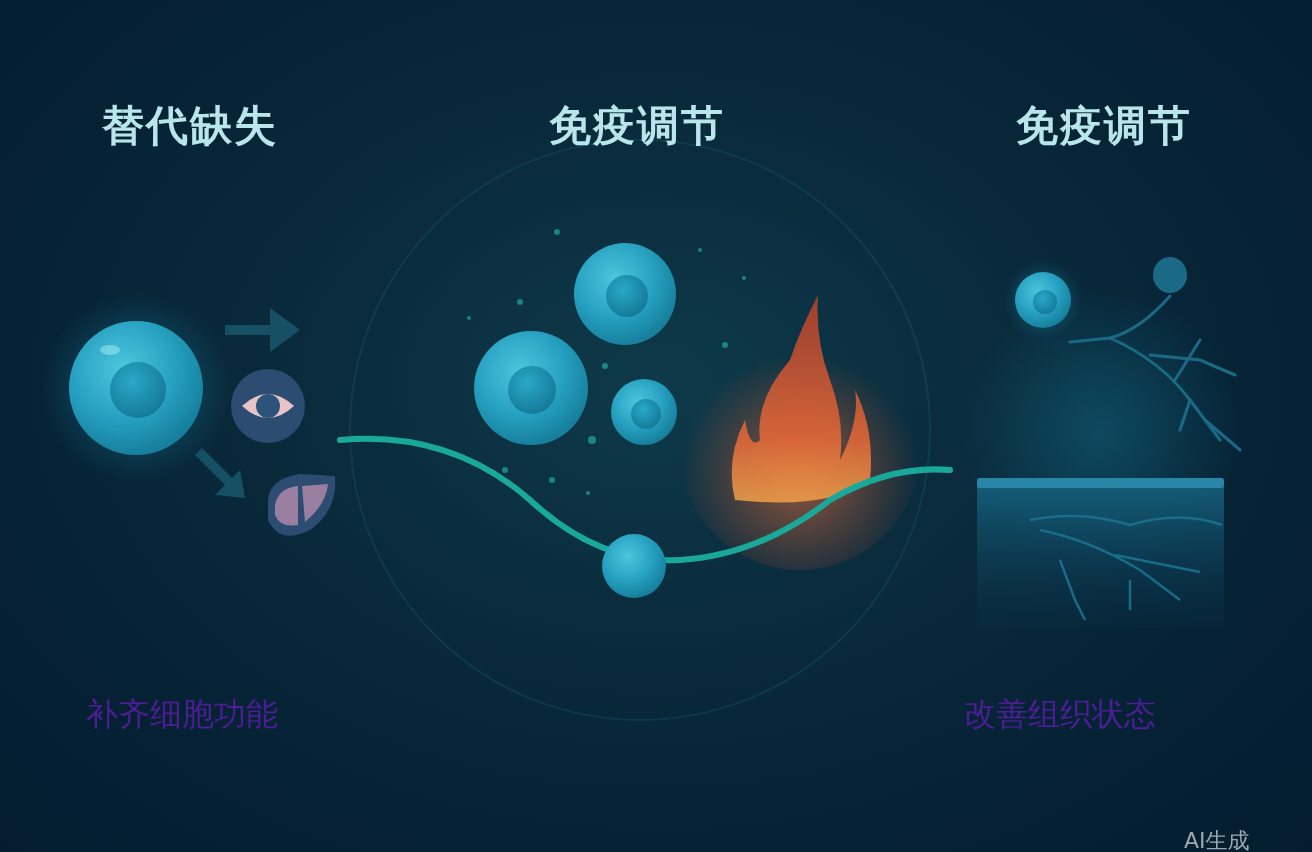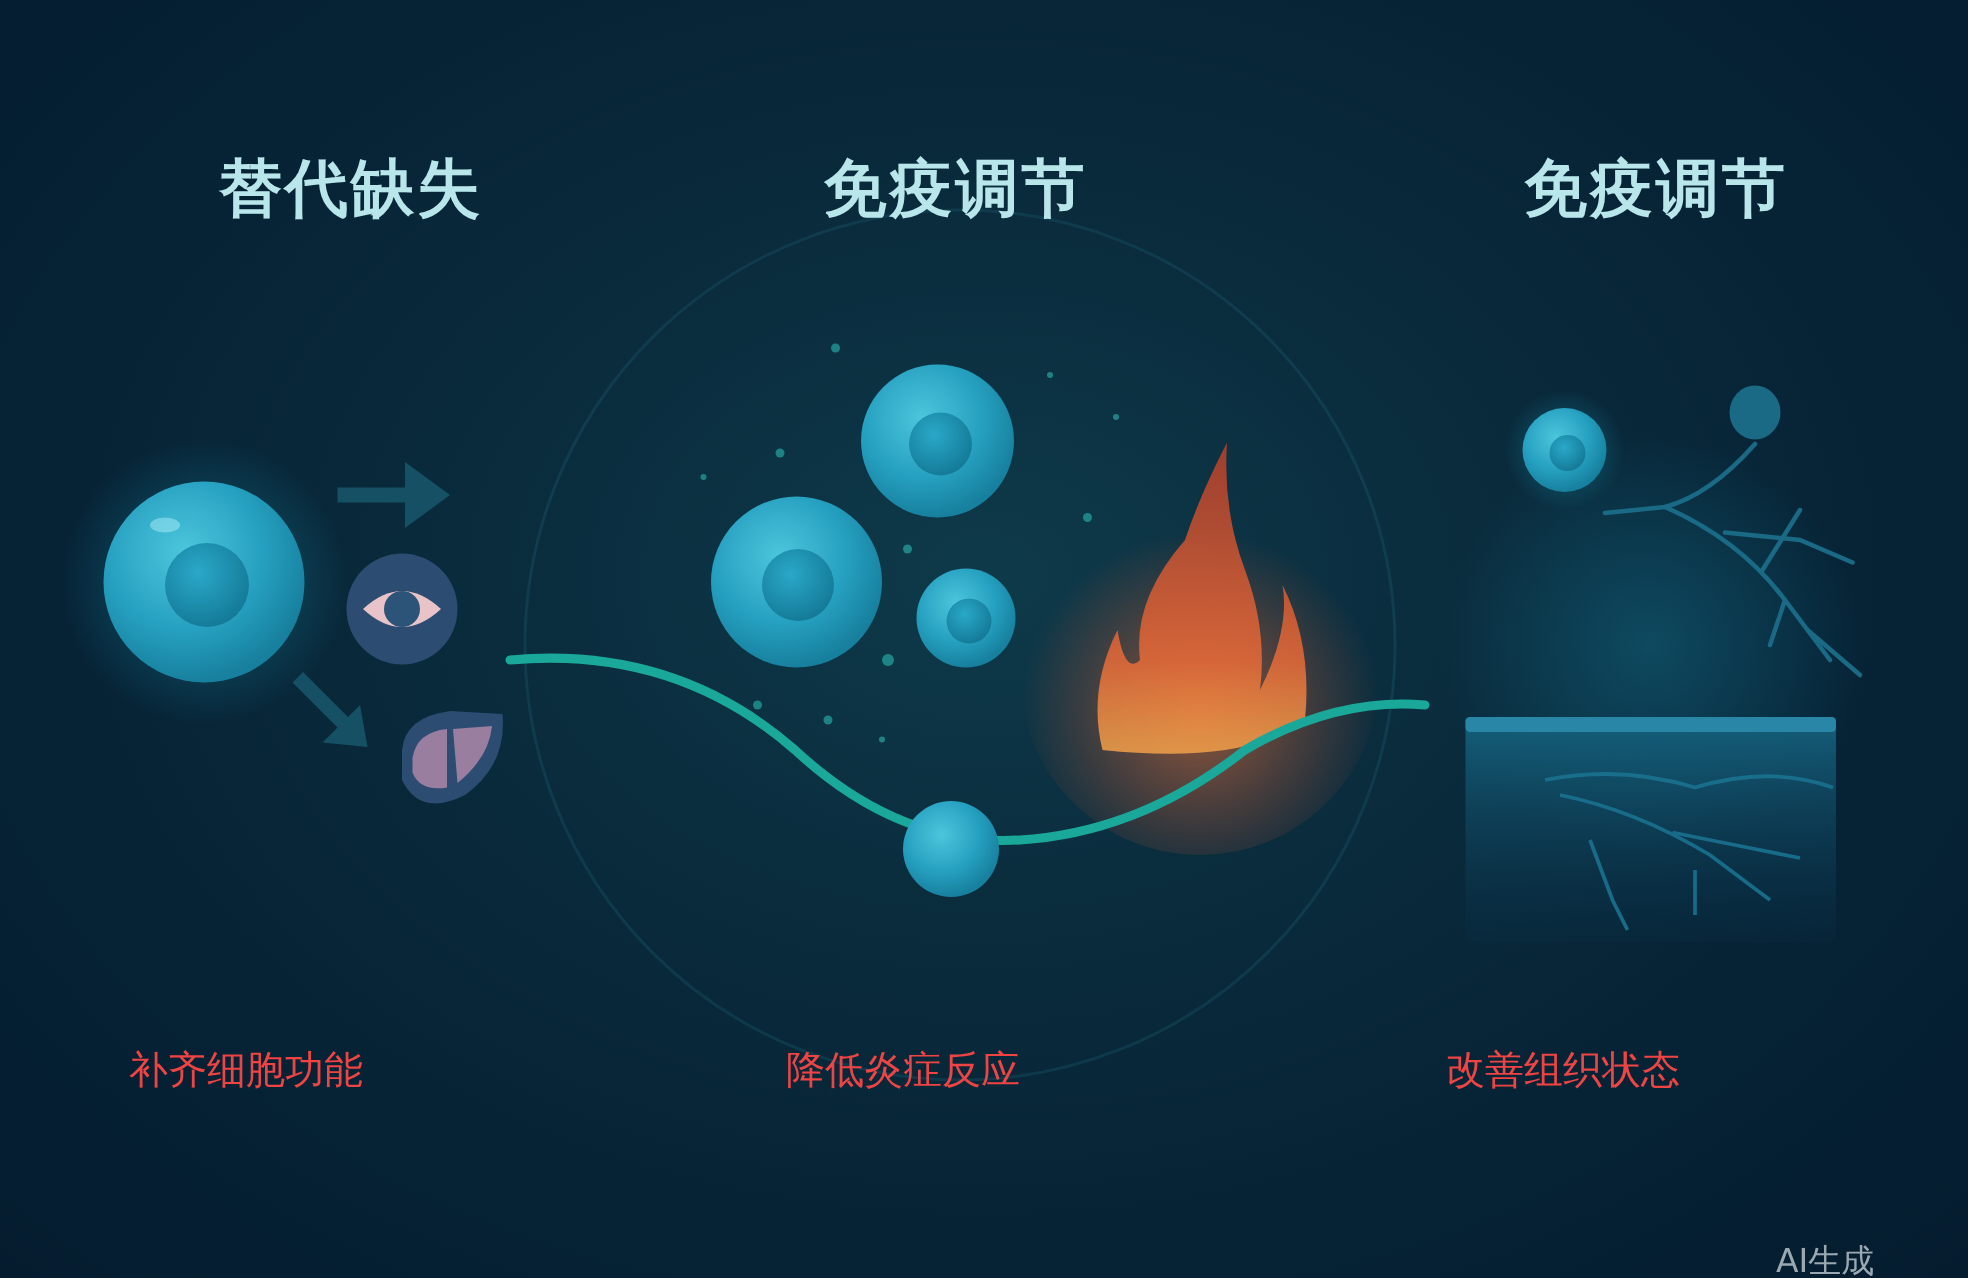--- a/index.html
+++ b/index.html
@@ -6,22 +6,22 @@
   body {
     width:1312px; height:852px; overflow:hidden; position:relative;
     background: radial-gradient(ellipse at 50% 45%, #0e3a4a 0%, #0a2c3d 35%, #062235 70%, #041c2e 100%);
     font-family: "DejaVu Sans", "Liberation Sans", sans-serif;
   }
   .title {
     position:absolute; top:98px; font-size:42px; font-weight:bold;
     color:#b8e6ea; letter-spacing:2px; white-space:nowrap;
   }
   .desc {
-    position:absolute; top:696px; font-size:26px; line-height:36px;
-    color:#ef4444; white-space:nowrap;
+    position:absolute; top:696px; font-size:32px; line-height:36px;
+    color:#4c1d95; white-space:nowrap;
   }
   .watermark {
     position:absolute; left:1184px; top:802px; font-size:22px; color:#9aa8b2;margin-top:24px;
   }
   svg.art { position:absolute; left:0; top:0; }
 </style>
 </head>
 <body>
 
 <svg class="art" width="1312" height="852" viewBox="0 0 1312 852">
@@ -137,27 +137,26 @@
     <g fill="none" stroke="#1a7290" stroke-width="2.5" opacity="0.9">
       <path d="M1030 520 Q1080 510 1130 525 Q1180 510 1222 525"></path>
       <path d="M1040 530 Q1090 540 1140 570 L1180 600"></path>
       <path d="M1060 560 L1075 600 L1085 620"></path>
       <path d="M1115 555 L1165 565 L1200 572"></path>
       <path d="M1130 580 L1130 610"></path>
     </g>
   </g>
 </svg>
 
-<div class="title" style="left:102px;margin-left:44px;">替代缺失</div>
+<div class="title" style="left:102px;">替代缺失</div>
 <div class="title" style="left:549px;">免疫调节</div>
 <div class="title" style="left:1016px;">免疫调节</div>
 
 <div class="desc" style="left:86px;">
   <div>补齐细胞功能</div>
 </div>
 <div class="desc" style="left:524px;">
-  <div>降低炎症反应</div>
 </div>
 <div class="desc" style="left:964px;">
   <div>改善组织状态</div>
 </div>
 
 <div class="watermark">AI生成</div>
 
 </body></html>

